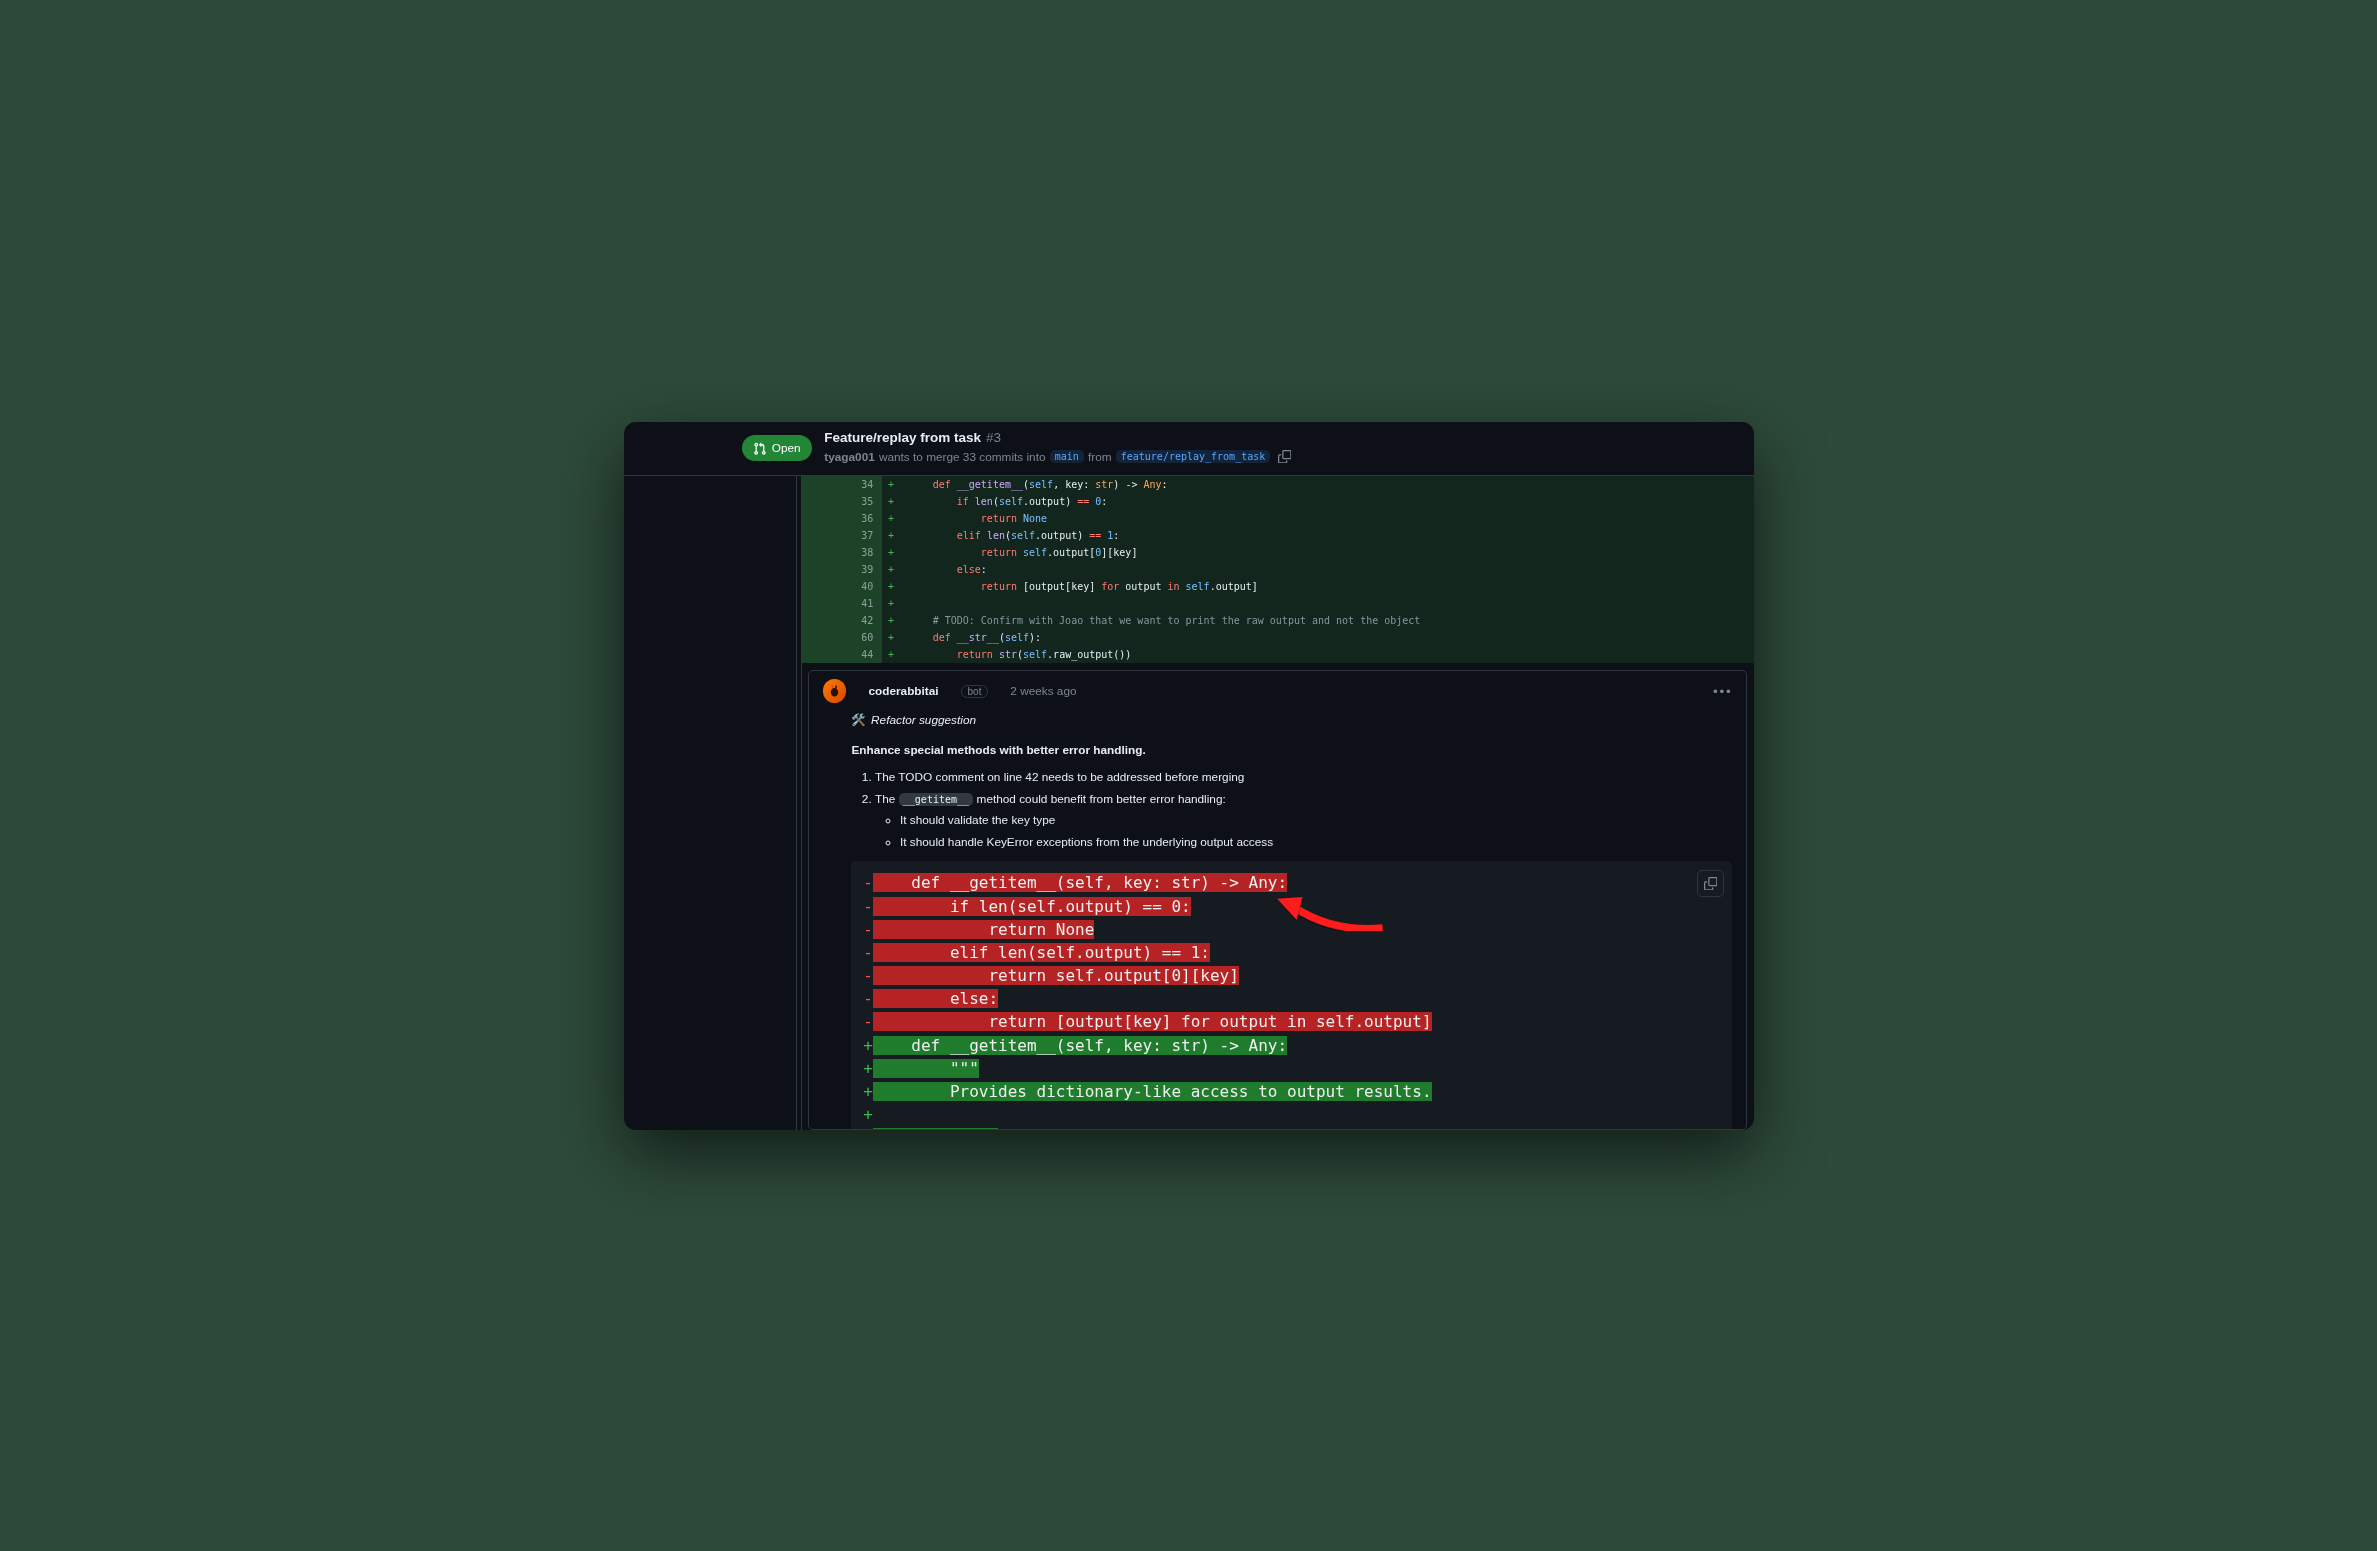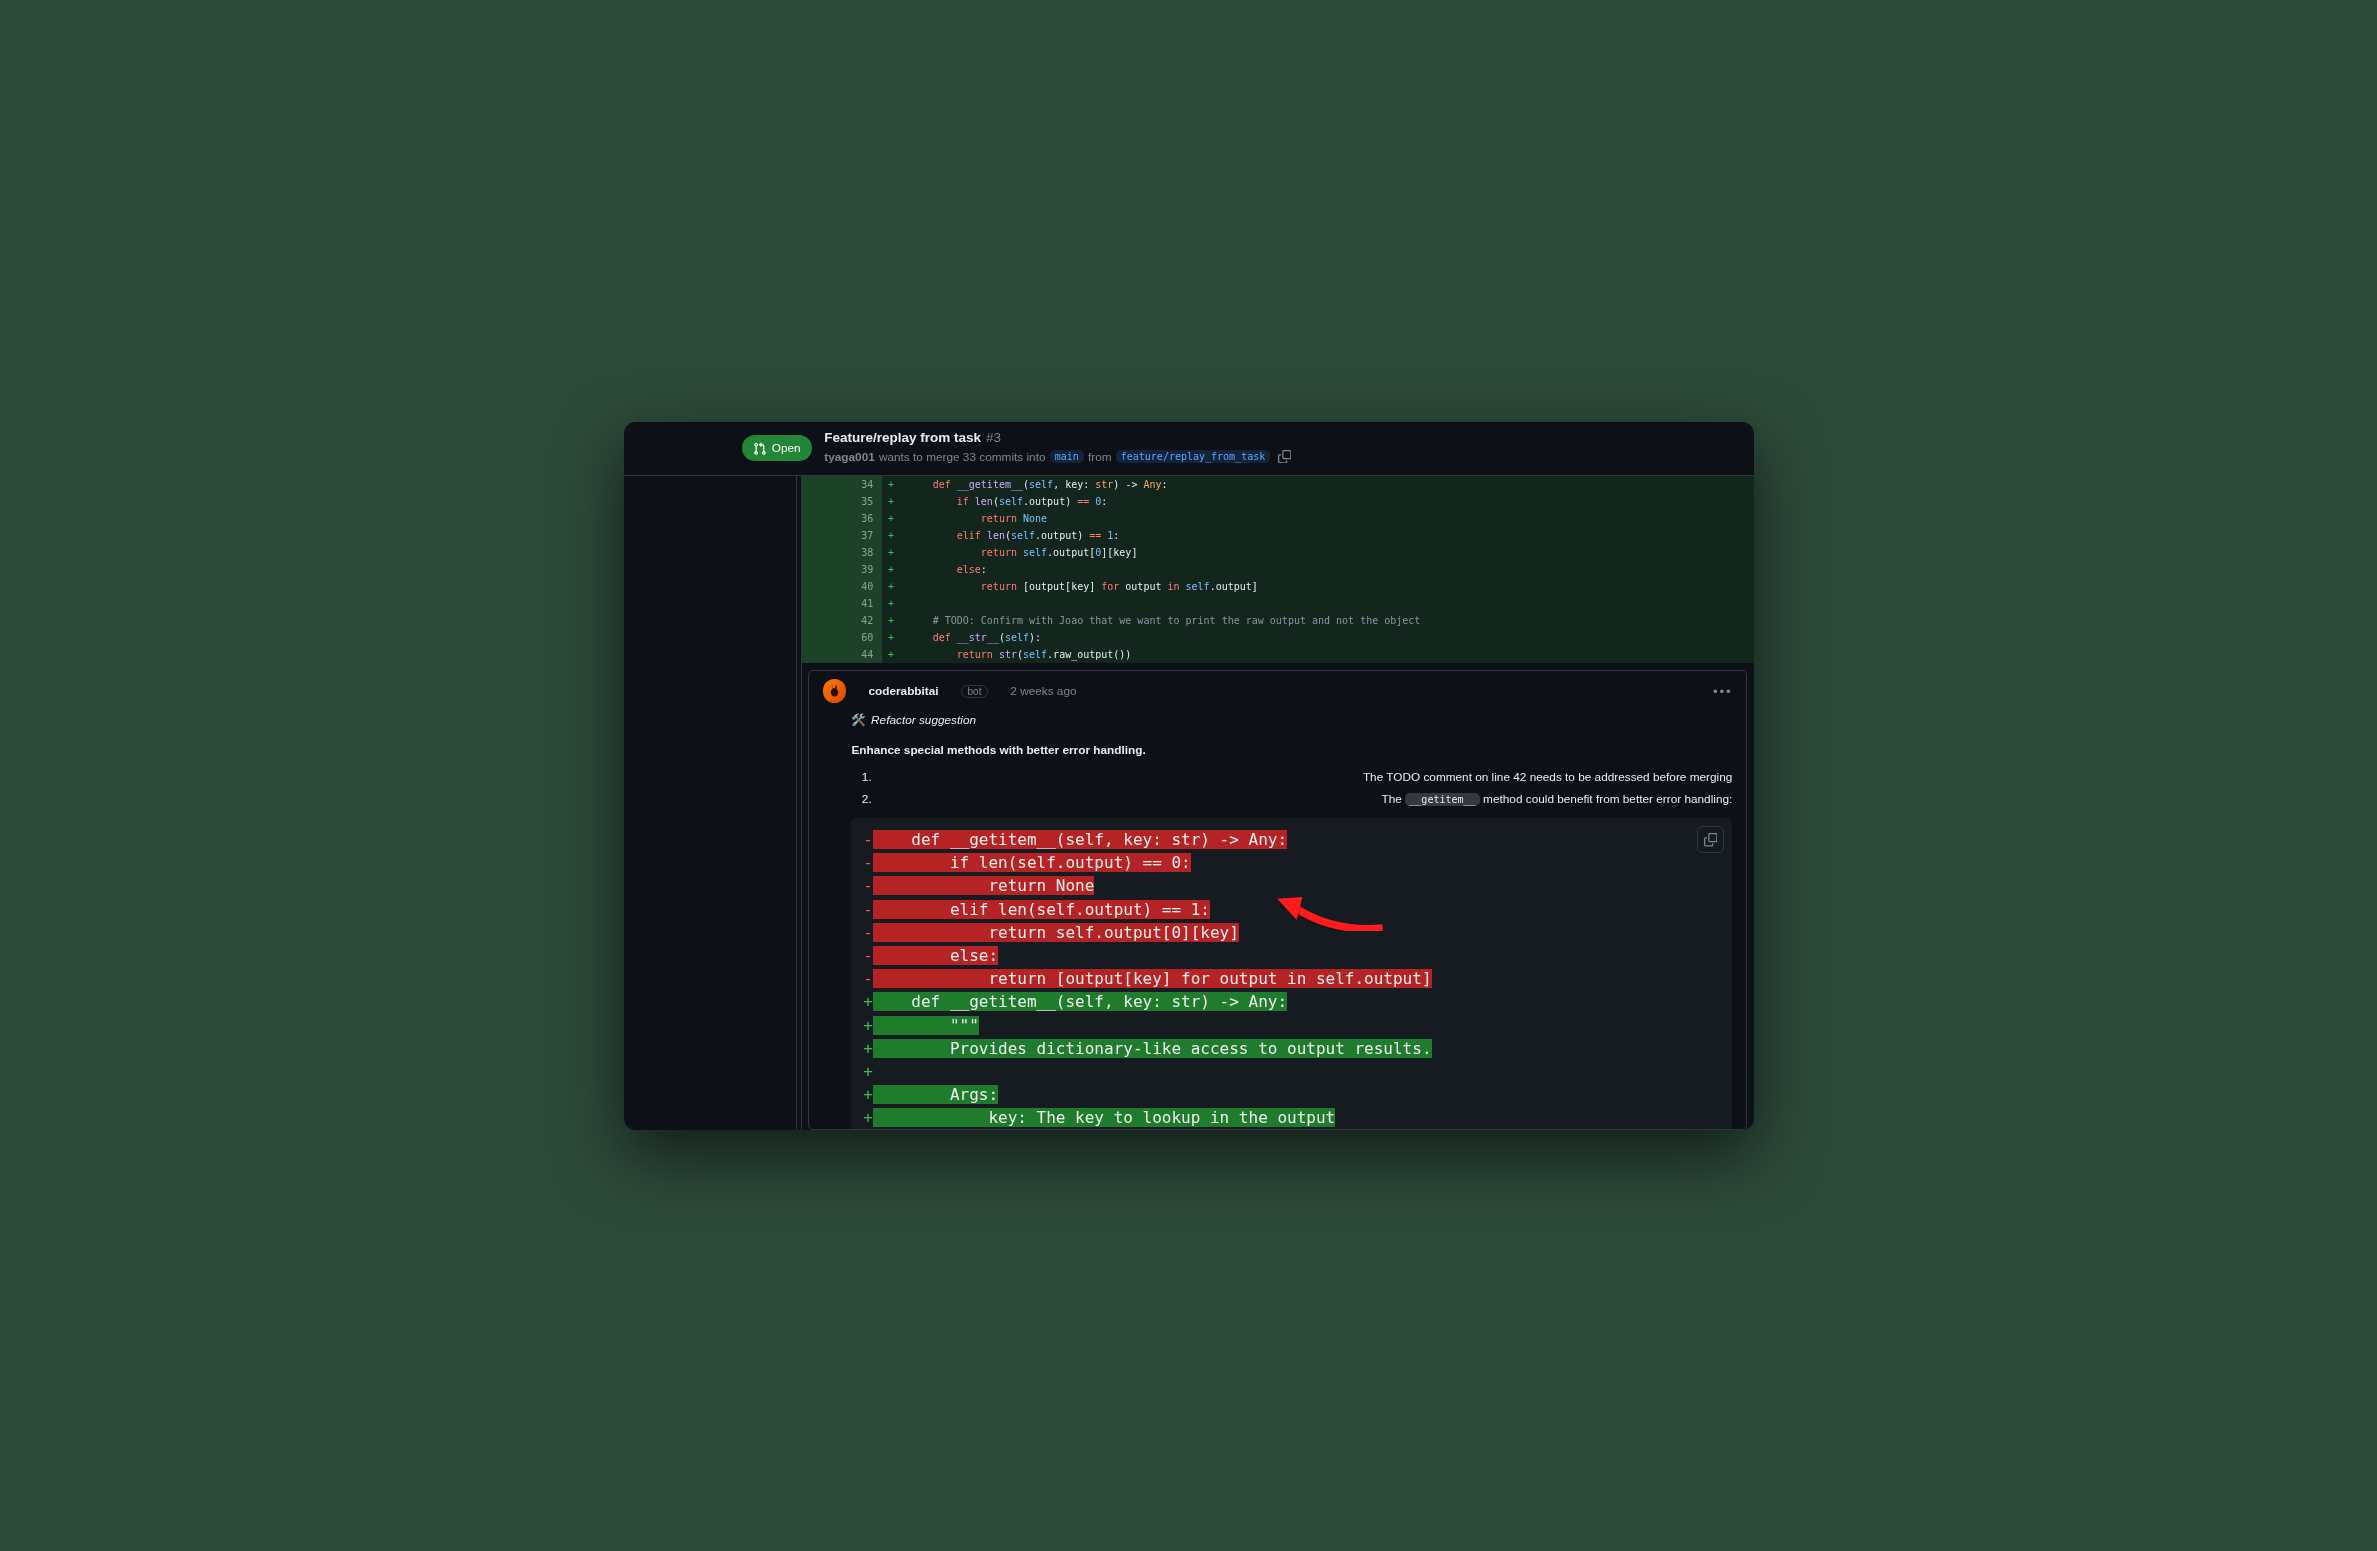--- a/index.html
+++ b/index.html
@@ -176,21 +176,21 @@
   color: #e6edf3;
   display: flex;
   align-items: center;
   gap: 5px;
   margin-bottom: 11.8px;
 }
 .suggestion-kind .emoji { font-style: normal; filter: grayscale(0.3); }
 .comment-body strong { font-weight: 600; }
 .comment-body ol { padding-left: 23.6px; margin: 8.4px 0; }
 .comment-body ul { padding-left: 25px; margin: 3.4px 0; list-style: circle; }
-.comment-body li { margin: 3.4px 0; text-align: right; }
+.comment-body li { margin: 3.4px 0; }
 .inline-code {
   background: rgba(110,118,129,0.4);
   padding: 0.8px 4.2px;
   border-radius: 5px;
   font-family: ui-monospace, SFMono-Regular, Menlo, monospace;
   font-size: 85%;
 }
 .code-suggest {
   background: #161b22;
   border-radius: 5px;
@@ -351,20 +351,24 @@
         <div class="comment-body">
           <div class="suggestion-kind">
             <span class="emoji">🛠️</span>
             <span>Refactor suggestion</span>
           </div>
           <p><strong>Enhance special methods with better error handling.</strong></p>
           <ol>
             <li>The TODO comment on line 42 needs to be addressed before merging</li>
             <li>
               <span>The </span><code class="inline-code">__getitem__</code><span> method could benefit from better error handling:</span>
+              <ul>
+                <li>It should validate the key type</li>
+                <li>It should handle KeyError exceptions from the underlying output access</li>
+              </ul>
             </li>
           </ol>
 
           <div class="code-suggest">
             <div class="copy-btn-box">
               <svg viewBox="0 0 16 16">
                   <path d="M0 6.75C0 5.784.784 5 1.75 5h1.5a.75.75 0 0 1 0 1.5h-1.5a.25.25 0 0 0-.25.25v7.5c0 .138.112.25.25.25h7.5a.25.25 0 0 0 .25-.25v-1.5a.75.75 0 0 1 1.5 0v1.5A1.75 1.75 0 0 1 9.25 16h-7.5A1.75 1.75 0 0 1 0 14.25Z"></path>
                   <path d="M5 1.75C5 .784 5.784 0 6.75 0h7.5C15.216 0 16 .784 16 1.75v7.5A1.75 1.75 0 0 1 14.25 11h-7.5A1.75 1.75 0 0 1 5 9.25Zm1.75-.25a.25.25 0 0 0-.25.25v7.5c0 .138.112.25.25.25h7.5a.25.25 0 0 0 .25-.25v-7.5a.25.25 0 0 0-.25-.25Z"></path>
                 </svg>
             </div>

